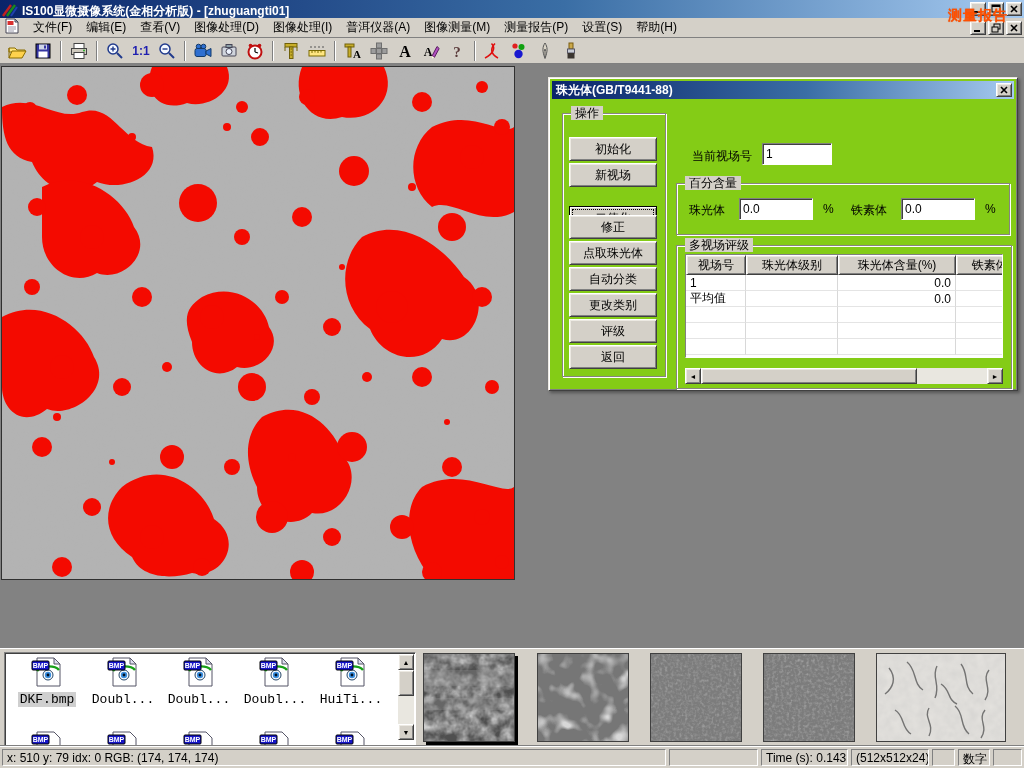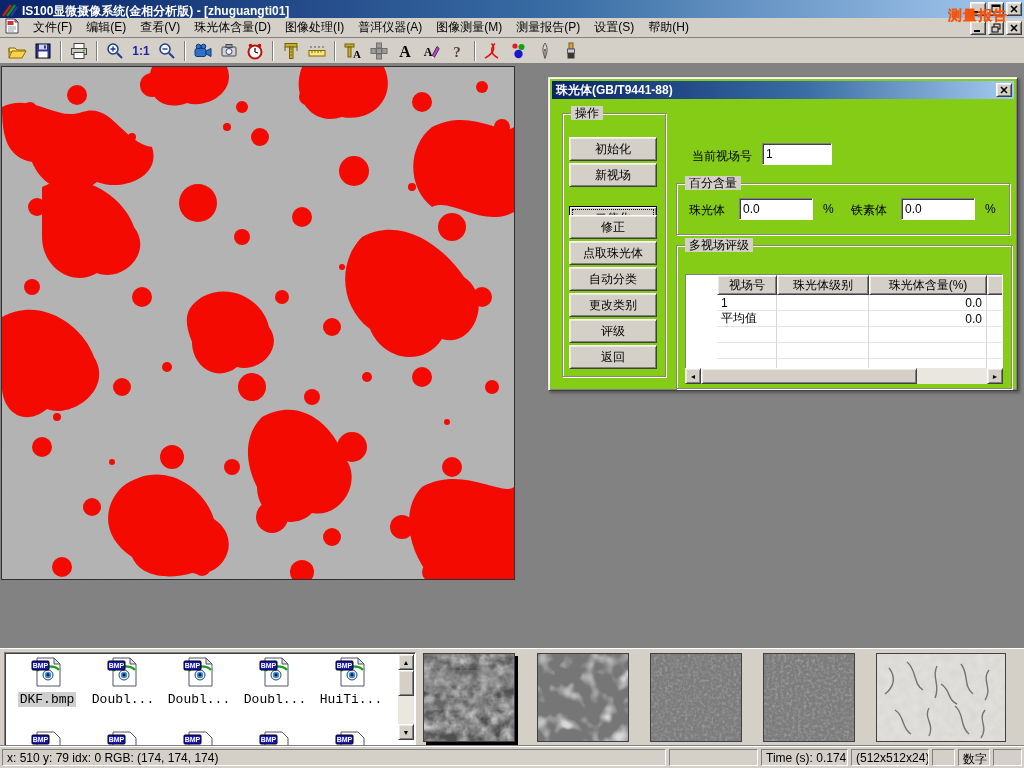--- a/index.html
+++ b/index.html
@@ -50,22 +50,22 @@
   .dlg-btn { position:absolute; left:17px; width:88px; height:24px; display:flex; align-items:center; justify-content:center;
              background:#d4d0c8; border:1px solid; border-color:#fff #404040 #404040 #fff;
              box-shadow: inset 1px 1px 0 #ece9e2, inset -1px -1px 0 #808080; font-size:12px; white-space:nowrap; }
   .dlg-btn.focused { border:1px solid #000; box-shadow: inset 1px 1px 0 #fff, inset -1px -1px 0 #808080;
                      outline:1px dotted #000; outline-offset:-4px; }
   .field { position:absolute; background:#fff; border:1px solid; border-color:#808080 #fff #fff #808080;
            box-shadow: inset 1px 1px 0 #404040; font-size:12px; padding:2px 3px; font-family:"Liberation Sans","DejaVu Sans",sans-serif; }
   .lbl { position:absolute; white-space:nowrap; }
 
   
-  #rating-table { position:absolute; left:8px; top:28px; width:318px; height:104px; overflow:hidden;
-                  background:#fff; border:1px solid; border-color:#808080 #fff #fff #808080;padding-left:31px; }
+  #rating-table { position:absolute; left:8px; top:8px; width:318px; height:104px; overflow:hidden;
+                  background:#fff; border:1px solid; border-color:#808080 #fff #fff #808080; }
   .trow { display:flex; width:380px; }
   .th { height:20px; background:#d4d0c8; border:1px solid; border-color:#fff #404040 #404040 #fff;
         box-shadow: inset 1px 1px 0 #ece9e2, inset -1px -1px 0 #808080;
         display:flex; align-items:center; justify-content:center; font-size:12px; flex:none; }
   .td { height:16px; border-right:1px solid #d8d8d8; border-bottom:1px solid #e4e4e4; font-size:12px;
         padding:0 4px; flex:none; display:flex; align-items:center; }
   .td.num { justify-content:flex-end; }
   .c0{width:60px;} .c1{width:92px;} .c2{width:118px;} .c3{width:110px;}
 
   
@@ -148,21 +148,21 @@
     <svg width="16" height="16" viewBox="0 0 16 16">
       <path d="M2,1 L11,1 L14,4 L14,15 L2,15 Z" fill="#fff" stroke="#445"></path>
       <path d="M11,1 L11,4 L14,4 Z" fill="#ccd" stroke="#445"></path>
       <rect x="3.5" y="3" width="6" height="4" fill="#d83030"></rect>
       <path d="M4,9 h8 M4,11 h8 M4,13 h6" stroke="#99a" stroke-width="1"></path>
     </svg>
   </span>
   <span class="menu-item">文件(F)</span>
   <span class="menu-item">编辑(E)</span>
   <span class="menu-item">查看(V)</span>
-  <span class="menu-item">珠光体含量(D)</span>
+  <span class="menu-item">图像处理(D)</span>
   <span class="menu-item">图像处理(I)</span>
   <span class="menu-item">普洱仪器(A)</span>
   <span class="menu-item">图像测量(M)</span>
   <span class="menu-item">测量报告(P)</span>
   <span class="menu-item">设置(S)</span>
   <span class="menu-item">帮助(H)</span>
   <div id="mdi-buttons">
     <div class="winbtn raised">
       <svg width="10" height="10">
           <rect x="1" y="7" width="6" height="2" fill="#000"></rect>
@@ -697,18 +697,18 @@
         <path d="M108,56 C100,66 112,72 104,84"></path>
           <path d="M64,30 C74,36 70,46 80,50"></path>
       </g>
     </svg>
   </div>
 </div>
 
 <div id="statusbar">
   <div class="spanel" style="left:2px;width:664px;">x: 510 y: 79  idx: 0  RGB: (174, 174, 174)</div>
   <div class="spanel" style="left:669px;width:89px;"></div>
-  <div class="spanel" style="left:761px;width:87px;">Time (s): 0.174</div>
+  <div class="spanel" style="left:761px;width:87px;">Time (s): 0.143</div>
   <div class="spanel" style="left:851px;width:78px;">(512x512x24)</div>
   <div class="spanel" style="left:932px;width:23px;"></div>
   <div class="spanel" style="left:958px;width:32px;">数字</div>
   <div class="spanel" style="left:993px;width:29px;"></div>
 </div>
 
 </body></html>

